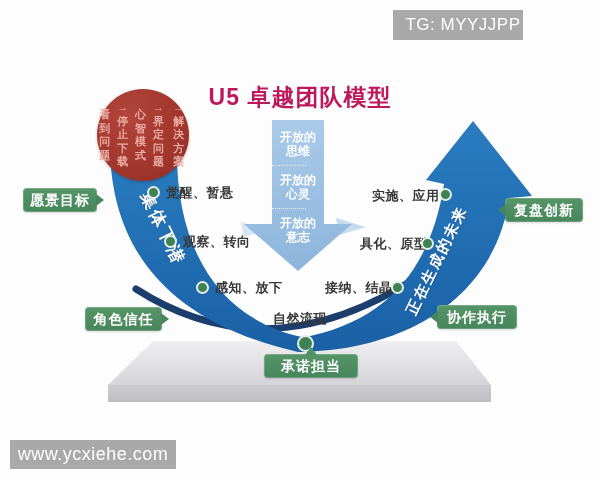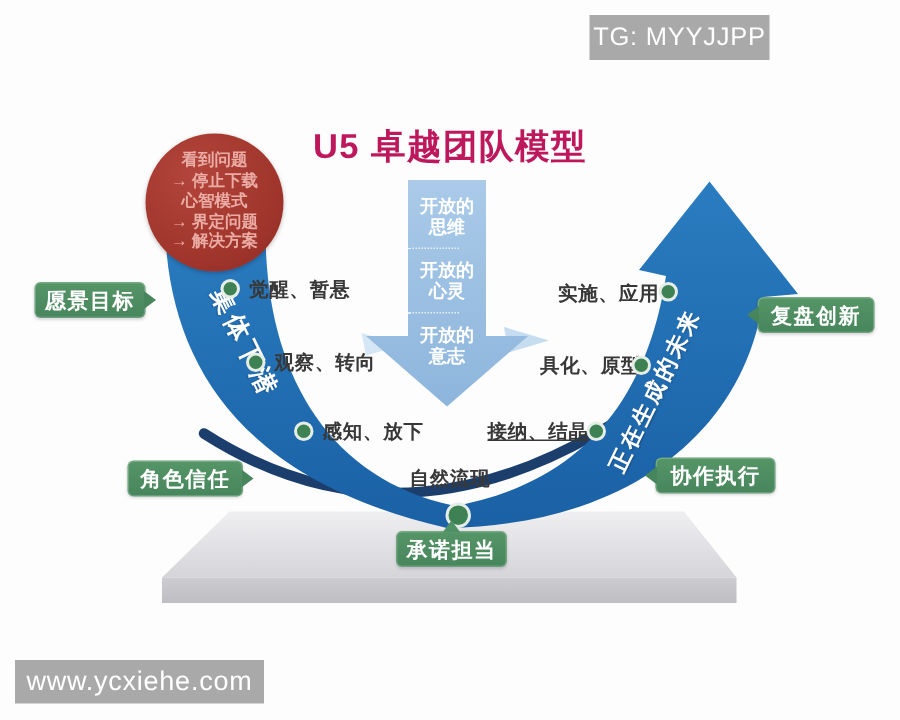--- a/index.html
+++ b/index.html
@@ -6,32 +6,32 @@
   #stage{
     position:relative;width:600px;height:480px;overflow:hidden;background:#fdfdfd;
     font-family:"Liberation Sans","DejaVu Sans",sans-serif;
   }
   .abs{position:absolute;}
   
   .gray-badge{
     position:absolute;background:#a9a9a9;color:#fff;display:flex;
     align-items:center;justify-content:center;letter-spacing:.5px;
   }
-  #tg-badge{left:393px;top:10px;width:120px;height:30px;font-size:17px;}
+  #tg-badge{left:393px;top:10px;width:120px;height:30px;font-size:17px;padding-left:10px;}
   #site-badge{left:10px;top:440px;width:166px;height:29px;font-size:18px;}
   
   #title{
     left:0;top:82px;width:600px;text-align:center;
     color:#be185d;font-size:23px;font-weight:bold;letter-spacing:1px;
   }
   
   #problem-circle{
     left:97px;top:89px;width:92px;height:92px;border-radius:50%;
     background:radial-gradient(circle at 35% 30%, #b2453c 0%, #a1362d 60%, #922c25 100%);
-    display:flex;flex-direction:column;align-items:center;justify-content:center;
+    display:flex;flex-direction:row;align-items:center;justify-content:center;
     color:#eaaca4;font-size:11px;font-weight:bold;line-height:13.5px;text-align:center;
     box-shadow:0 1px 3px rgba(0,0,0,.25);
   }
   
   #open-stack{
     left:272px;top:130px;width:52px;display:flex;flex-direction:column;
     color:#fff;font-size:12px;font-weight:bold;text-align:center;line-height:14px;
   }
   .open-block{margin:0;}
   .dot-sep{width:34px;border-top:1px dotted rgba(255,255,255,.75);margin:7px 0;}
@@ -54,21 +54,21 @@
   .pt-right::after{content:'';position:absolute;right:-7px;top:50%;margin-top:-6px;
     border-left:8px solid #47865c;border-top:6px solid transparent;border-bottom:6px solid transparent;}
   .pt-left::before{content:'';position:absolute;left:-7px;top:50%;margin-top:-6px;
     border-right:8px solid #47865c;border-top:6px solid transparent;border-bottom:6px solid transparent;}
   .pt-up::before{content:'';position:absolute;left:50%;top:-7px;margin-left:-6px;
     border-bottom:8px solid #4f9164;border-left:6px solid transparent;border-right:6px solid transparent;}
   #label-vision{left:23px;top:188px;width:74px;}
   #label-trust{left:85px;top:307px;width:77px;}
   #label-review{left:505px;top:198px;width:78px;text-align:center;}
   #label-execute{left:437px;top:305px;width:80px;}
-  #label-commit{left:264px;top:354px;width:74px;}
+  #label-commit{left:264px;top:354px;width:94px;}
 </style>
 </head>
 <body>
 
 <div id="stage">
 
   <svg class="abs" width="600" height="480" viewBox="0 0 600 480" style="left:0;top:0;">
     <defs>
       <linearGradient id="gradBlue" x1="0" y1="0" x2="0" y2="1">
         <stop offset="0" stop-color="#2a7cc0"></stop>
@@ -135,21 +135,21 @@
 
   <div class="abs arm-label" id="descent-label">集体下潜</div>
   <div class="abs arm-label" id="ascent-label">正在生成的未来</div>
 
   <div class="stage-label" style="left:166px;top:184px;">觉醒、暂悬</div>
   <div class="stage-label" style="left:215px;top:279px;">感知、放下</div>
   <div class="stage-label" style="left:183px;top:233px;">观察、转向</div>
 
   <div class="stage-label" style="left:273px;top:310px;">自然流现</div>
 
-  <div class="stage-label" style="left:325px;top:279px;text-decoration:underline;">接纳、结晶</div>
+  <div class="stage-label" style="left:325px;top:279px;">接纳、结晶</div>
   <div class="stage-label" style="left:360px;top:235px;">具化、原型</div>
   <div class="stage-label" style="left:372px;top:187px;">实施、应用</div>
 
   <div class="dot" style="left:147px;top:186px;"></div>
   <div class="dot" style="left:164px;top:235px;"></div>
   <div class="dot" style="left:196px;top:281px;"></div>
   <div class="dot dot-big" style="left:297px;top:335px;"></div>
   <div class="dot" style="left:391px;top:281px;"></div>
   <div class="dot" style="left:421px;top:237px;"></div>
   <div class="dot" style="left:439px;top:188px;"></div>

